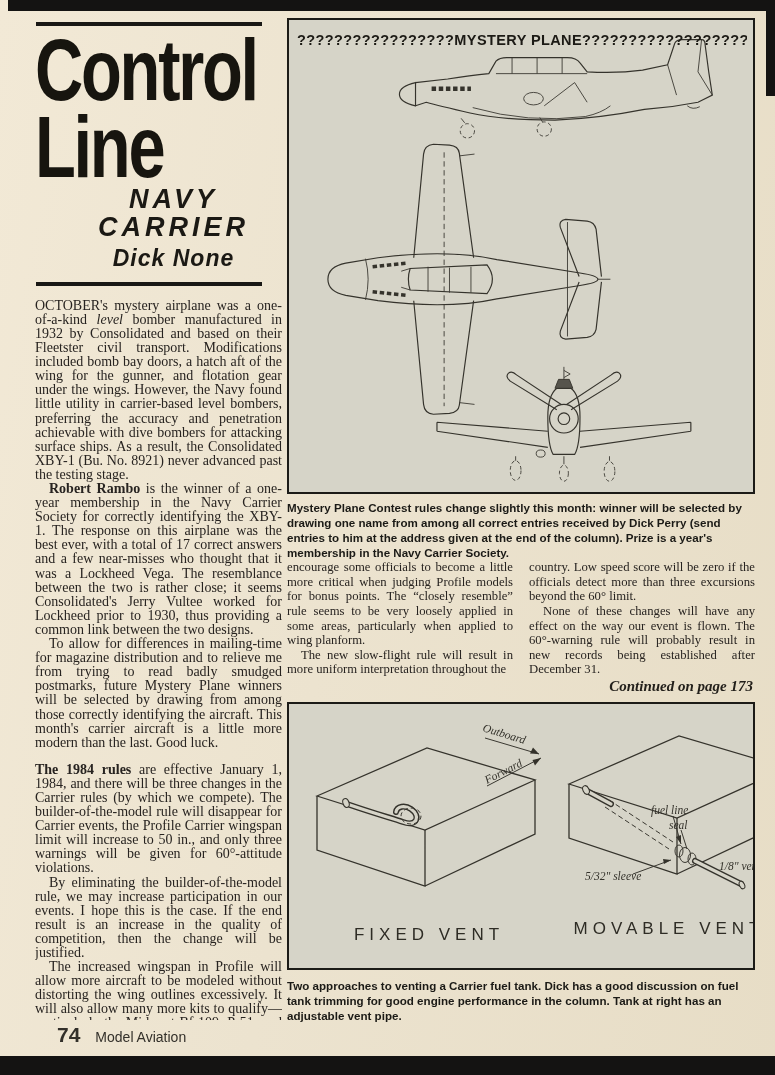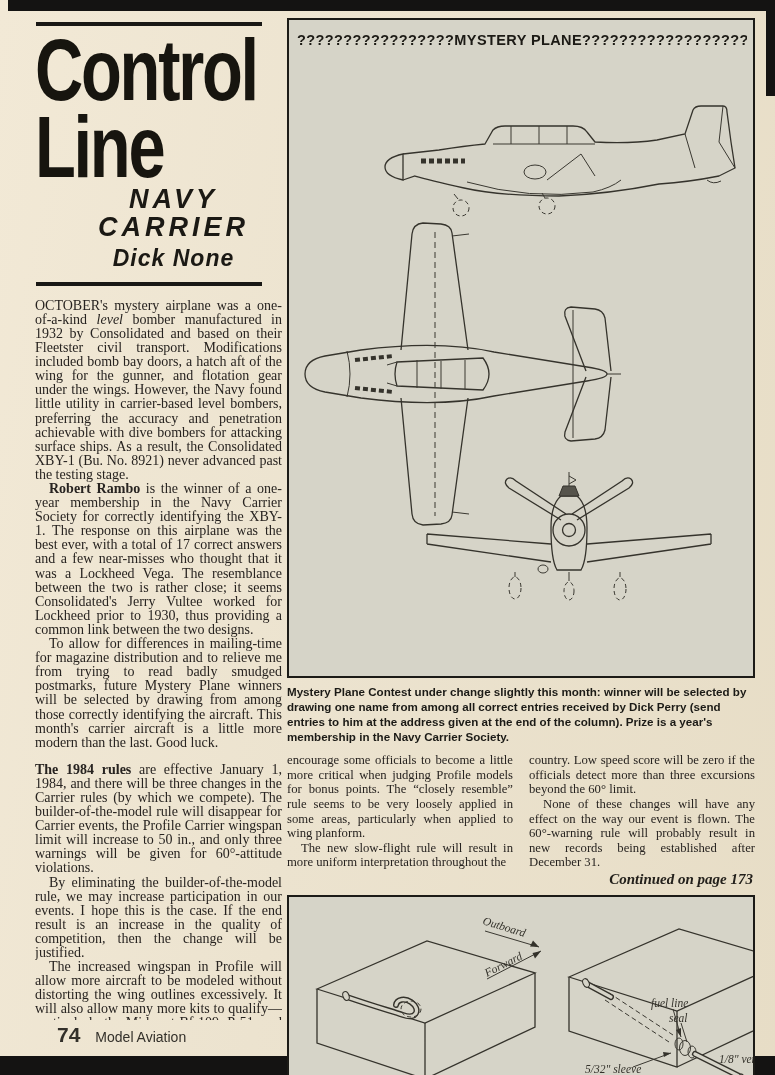--- a/index.html
+++ b/index.html
@@ -39,32 +39,32 @@
   .author{font-size:23px;letter-spacing:1px;margin-top:3px;}
 
   .body-text{width:247px;}
   .para{margin:0;font-size:14px;line-height:14.1px;text-align:justify;color:#272320;}
   .para.indent{text-indent:14px;}
   .para.gap{margin-top:13px;}
 
   
   .right-col{position:absolute;left:287px;top:18px;width:468px;}
   .panel{border:2.5px solid #1c1b17;background:var(--box_bg);box-sizing:border-box;position:relative;}
-  .mystery-box{width:468px;height:660px;}
+  .mystery-box{width:468px;height:476px;}
   .mystery-header{
     position:absolute;left:8px;top:12px;right:6px;
     font-family:"Liberation Sans",sans-serif;font-weight:700;font-size:14.5px;
     letter-spacing:.4px;color:#1c1a15;white-space:nowrap;overflow:hidden;
   }
   .draw-svg{position:absolute;left:0;top:0;width:100%;height:100%;}
   .caption{
     font-family:"Liberation Sans",sans-serif;font-weight:700;
     font-size:11.6px;line-height:1.3;color:#1b1a16;margin-top:6px;width:468px;
   }
-  .two-cols{display:flex;gap:16px;margin-top:9px;width:468px;}
+  .two-cols{display:flex;gap:16px;width:468px;}
   .tcol{width:227px;}
   .tcol .para{font-size:12.7px;line-height:14.6px;}
   .continued{
     text-align:right;font-style:italic;font-weight:600;font-size:15px;
     font-family:"Liberation Serif",serif;margin-top:1px;padding-right:2px;color:#23201b;
   }
   .vent-box{width:468px;height:268px;margin-top:7px;}
   .vent-caption{margin-top:8px;}
 
   
@@ -159,21 +159,21 @@
           <ellipse class="ln-thin" cx="254" cy="485" rx="5" ry="4"></ellipse>
           <ellipse class="ln-thin dash" cx="226" cy="504" rx="6" ry="11"></ellipse>
           <ellipse class="ln-thin dash" cx="280" cy="507" rx="5" ry="9"></ellipse>
           <ellipse class="ln-thin dash" cx="331" cy="505" rx="6" ry="11"></ellipse>
           <path class="ln-thin" d="M226,488 L226,493 M280,488 L280,497 M331,488 L331,493"></path>
         </g>
       </svg>
       <div class="mystery-header">?????????????????MYSTERY PLANE??????????????????</div>
     </div>
 
-    <div class="caption">Mystery Plane Contest under change slightly this month: winner will be selected by drawing one name from among all correct entries received by Dick Perry (send entries to him at the address given at the end of the column). Prize is a year's membership in the Navy Carrier Society.</div>
+    <div class="caption">Mystery Plane Contest rules change slightly this month: winner will be selected by drawing one name from among all correct entries received by Dick Perry (send entries to him at the address given at the end of the column). Prize is a year's membership in the Navy Carrier Society.</div>
 
     <div class="two-cols">
       <div class="tcol">
         <p class="para"><span>encourage some officials to become a little more critical when judging Profile models for bonus points. The “closely resemble” rule seems to be very loosely applied in some areas, particularly when applied to wing planform.</span></p>
         <p class="para indent"><span>The new slow-flight rule will result in more uniform interpretation throughout the</span></p>
       </div>
       <div class="tcol">
         <p class="para"><span>country. Low speed score will be zero if the officials detect more than three excursions beyond the 60° limit.</span></p>
         <p class="para indent"><span>None of these changes will have any effect on the way our event is flown. The 60°-warning rule will probably result in new records being established after December 31.</span></p>
         <div class="continued">Continued on page 173</div>

